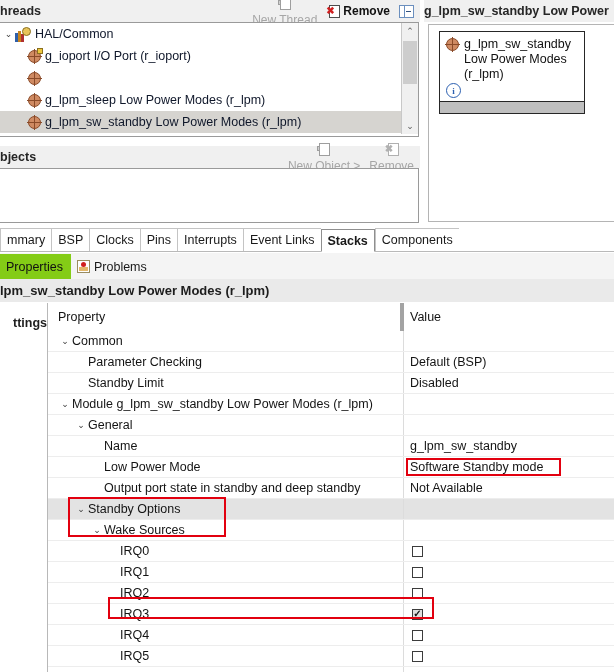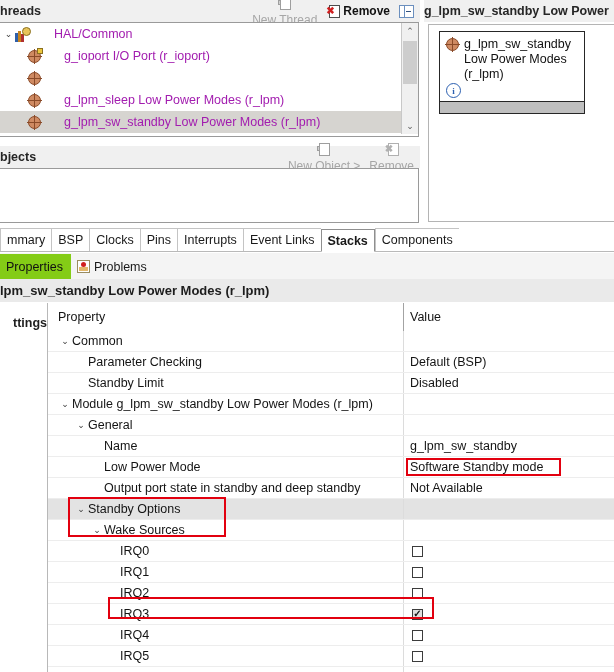--- a/index.html
+++ b/index.html
@@ -31,21 +31,21 @@
   #threads-bar{position:absolute;left:0;top:0;width:420px;}
   #threads-tree{
     position:absolute;left:0;top:22px;width:418px;height:113px;
     border:1px solid #9a9a9a;border-left:none;background:#fff;overflow:hidden;
   }
   .tree-rows{position:absolute;left:0;top:0;right:17px;}
   .trow{height:22px;display:flex;align-items:center;padding-left:2px;white-space:nowrap;font-size:12.5px;}
   .trow.sel{background:#d6d4d0;}
   .trow .arrow{width:13px;text-align:center;color:#3d3d3d;font-size:9px;flex:none;}
   .trow .indent{flex:none;}
-  .trow .label{padding-left:4px;color:#a21caf;margin-left:19px;}
+  .trow .label{padding-left:4px;color:#0f172a;}
   .trow.clipped{color:#4a4a4a;}
 
   
   .vsb{position:absolute;right:0;top:0;width:16px;height:111px;background:#f0f0f0;border-left:1px solid #c8c8c8;}
   .vsb .arw{height:16px;display:flex;align-items:center;justify-content:center;color:#5a5a5a;font-size:9px;}
   .vsb .thumb{position:absolute;left:1px;width:14px;top:18px;height:43px;background:#cdcdcd;}
 
   
   .icon-hal{width:16px;height:15px;position:relative;flex:none;}
   .icon-hal .b1{position:absolute;left:0;bottom:0;width:3px;height:9px;background:#2f5fa8;}
@@ -107,21 +107,21 @@
     display:flex;align-items:center;font-weight:bold;font-size:12.5px;color:#1f1f1f;justify-content:flex-end;}
   #settings-rest{position:absolute;left:0;top:343px;width:47px;height:329px;background:#fff;border-right:1px solid #b8b8b8;}
 
   
   #ptable{position:absolute;left:48px;top:303px;width:566px;height:369px;background:#fff;overflow:hidden;}
   .prow{height:21px;display:flex;align-items:center;border-bottom:1px solid #ededed;box-sizing:border-box;position:relative;}
   .prow.hdr{height:28px;border-bottom:none;}
   .prow.grey{background:#e3e3e3;}
   .pname{flex:none;width:356px;display:flex;align-items:center;height:100%;box-sizing:border-box;
     border-right:1px solid #dcdcdc;white-space:nowrap;font-size:12.5px;color:#141414;}
-  .prow.hdr .pname{border-right:1px solid #a3a3a3;text-align:center;}
+  .prow.hdr .pname{border-right:4px solid #a3a3a3;text-align:center;}
   .pval{flex:1;height:100%;display:flex;align-items:center;padding-left:6px;box-sizing:border-box;
     white-space:nowrap;font-size:12.5px;color:#141414;position:relative;}
   .twist{width:14px;text-align:center;font-size:9px;color:#3a3a3a;flex:none;}
   .ptxt{white-space:nowrap;}
 
   
   .cbx{width:11px;height:11px;border:1px solid #3c3c3c;background:#fff;box-sizing:border-box;
     display:flex;align-items:center;justify-content:center;margin-left:2px;}
   .cbx.on{background:#dfdfdf;}
   .cbx .tick{font-size:10px;line-height:10px;color:#111;font-weight:bold;}

